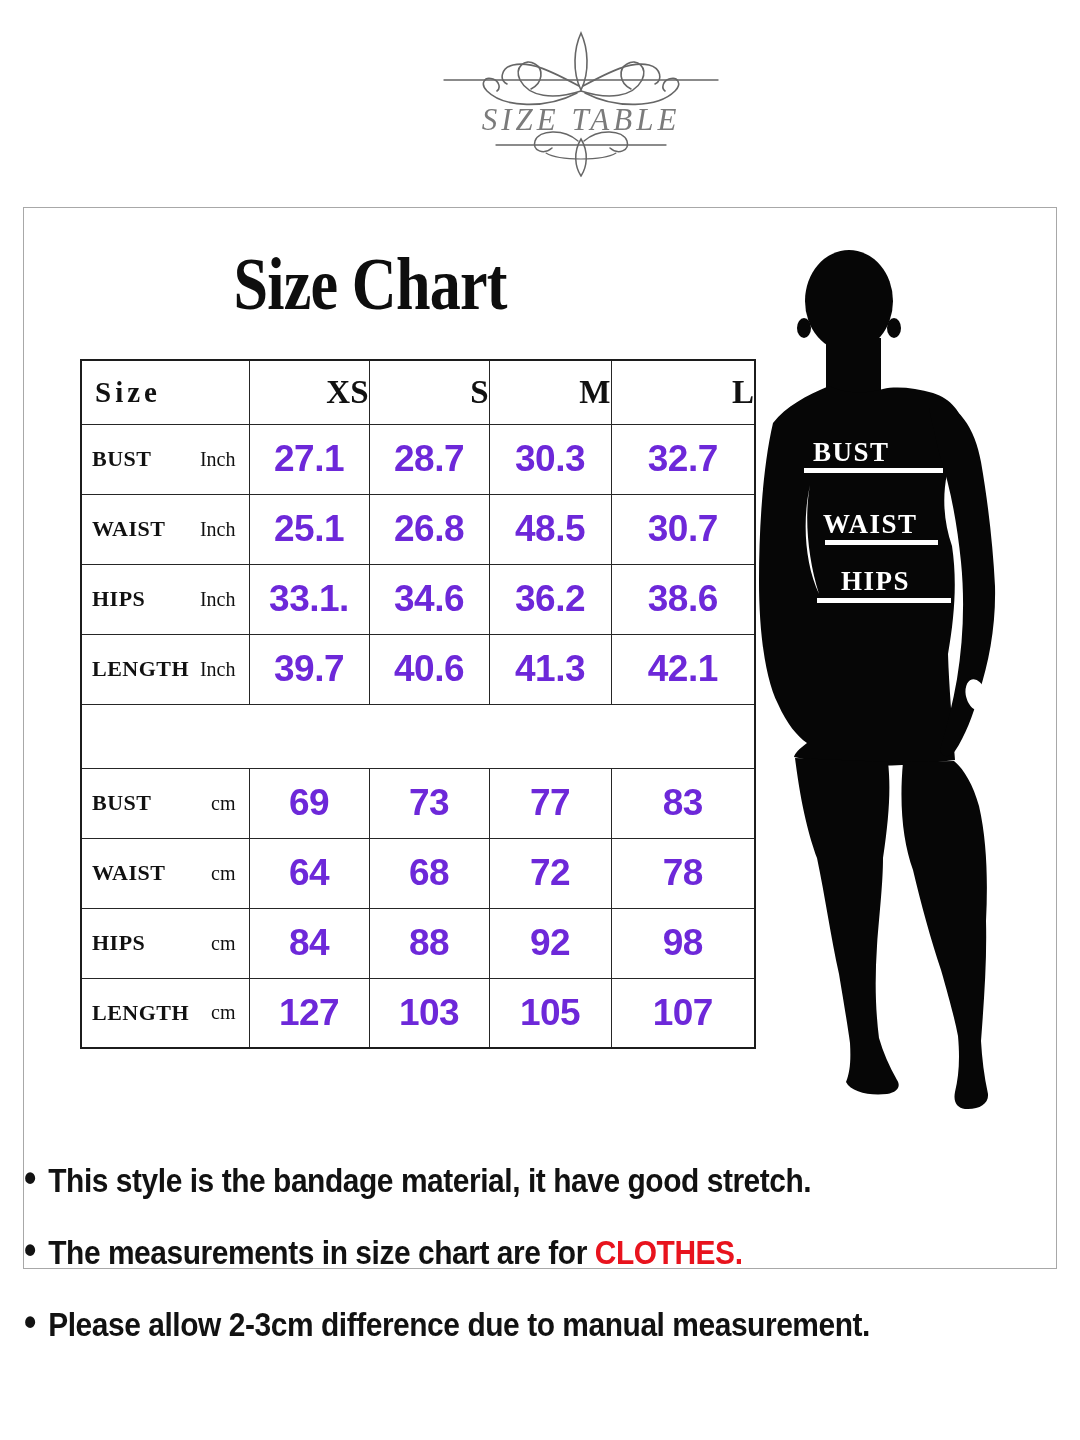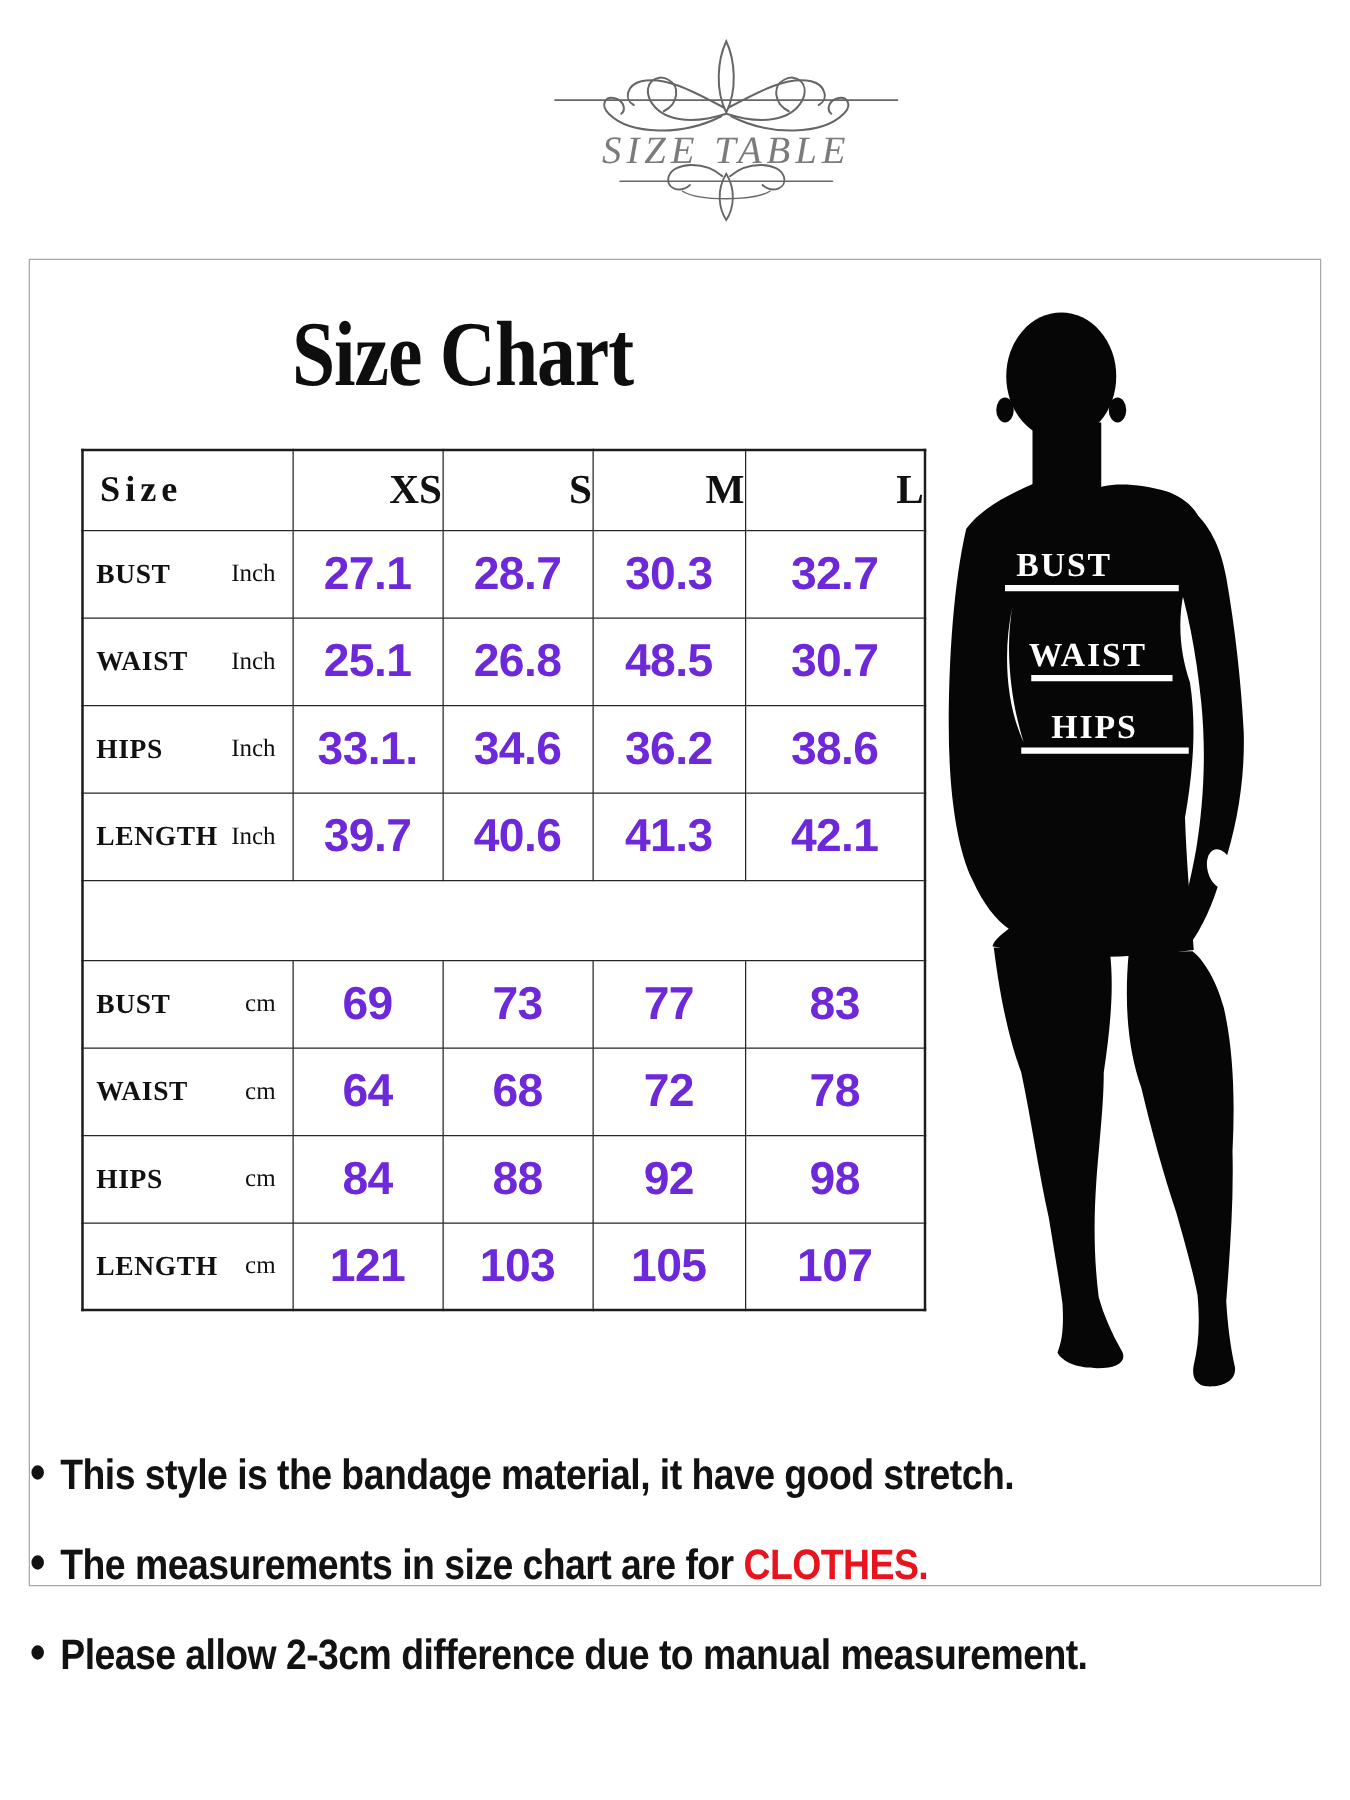--- a/index.html
+++ b/index.html
@@ -23,21 +23,21 @@
   .panel{
     position:absolute;left:23px;top:207px;width:1034px;height:1062px;
     border:1px solid #a8a8a8;background:#fff;box-sizing:border-box;
   }
   .chart-title{
     position:absolute;left:146px;top:34px;width:400px;text-align:center;
     font-family:"Liberation Serif",serif;font-weight:bold;font-size:74px;color:#0e0e0e;
     transform:scaleX(.84);transform-origin:center;white-space:nowrap;letter-spacing:-1px;
   }
   
-  .tablewrap{position:absolute;left:41px;top:151px;}
+  .tablewrap{position:absolute;left:56px;top:151px;}
   table.size-table{
     border-collapse:collapse;table-layout:fixed;width:674px;
     border:2px solid var(--line);background:#fff;
   }
   .size-table th,.size-table td{border:1px solid #262626;padding:0;box-sizing:border-box;}
   .size-table th{
     height:64px;font-family:"Liberation Serif",serif;font-weight:bold;
     font-size:33px;color:#111;text-align:right;vertical-align:middle;
   }
   .size-table th.size-th{text-align:left;padding-left:13px;font-size:29px;letter-spacing:4px;}
@@ -212,21 +212,21 @@
             <td class="val-cell">92</td>
             <td class="val-cell">98</td>
           </tr>
           <tr>
             <td>
               <div class="labwrap">
                 <span class="row-label">LENGTH</span>
                 <span class="row-unit">cm</span>
               </div>
             </td>
-            <td class="val-cell">121</td>
+            <td class="val-cell">127</td>
             <td class="val-cell">103</td>
             <td class="val-cell">105</td>
             <td class="val-cell">107</td>
           </tr>
         </tbody>
     </table>
   </div>
 
   <div class="figure">
     <svg width="310" height="868" viewBox="0 0 310 868">

